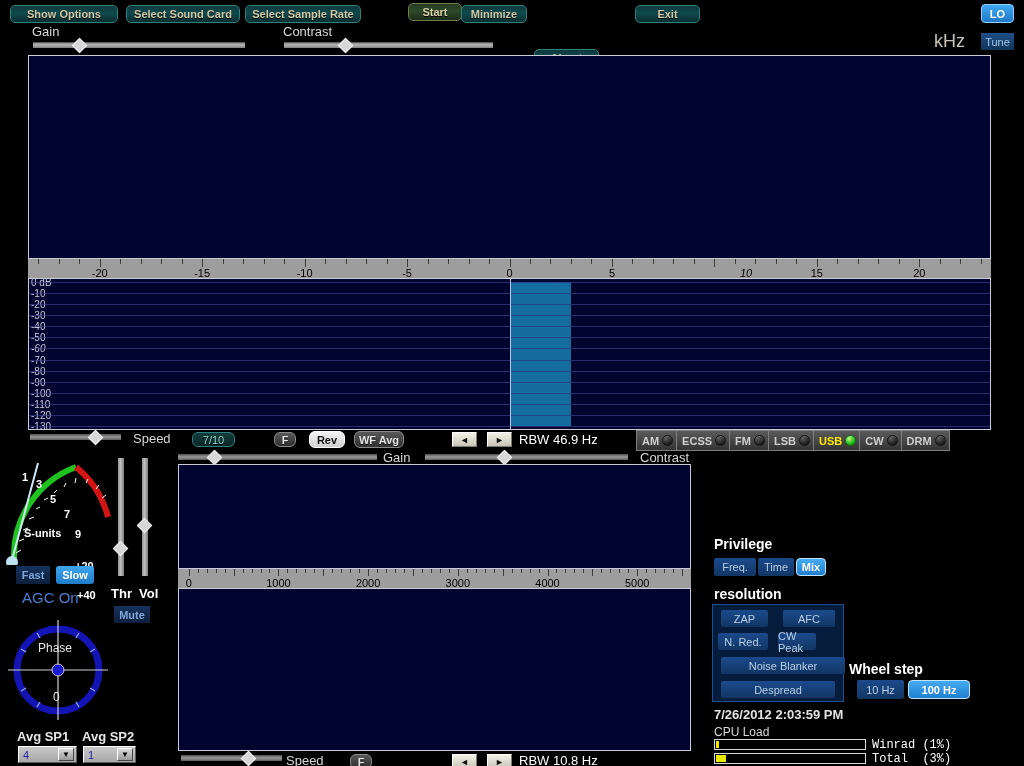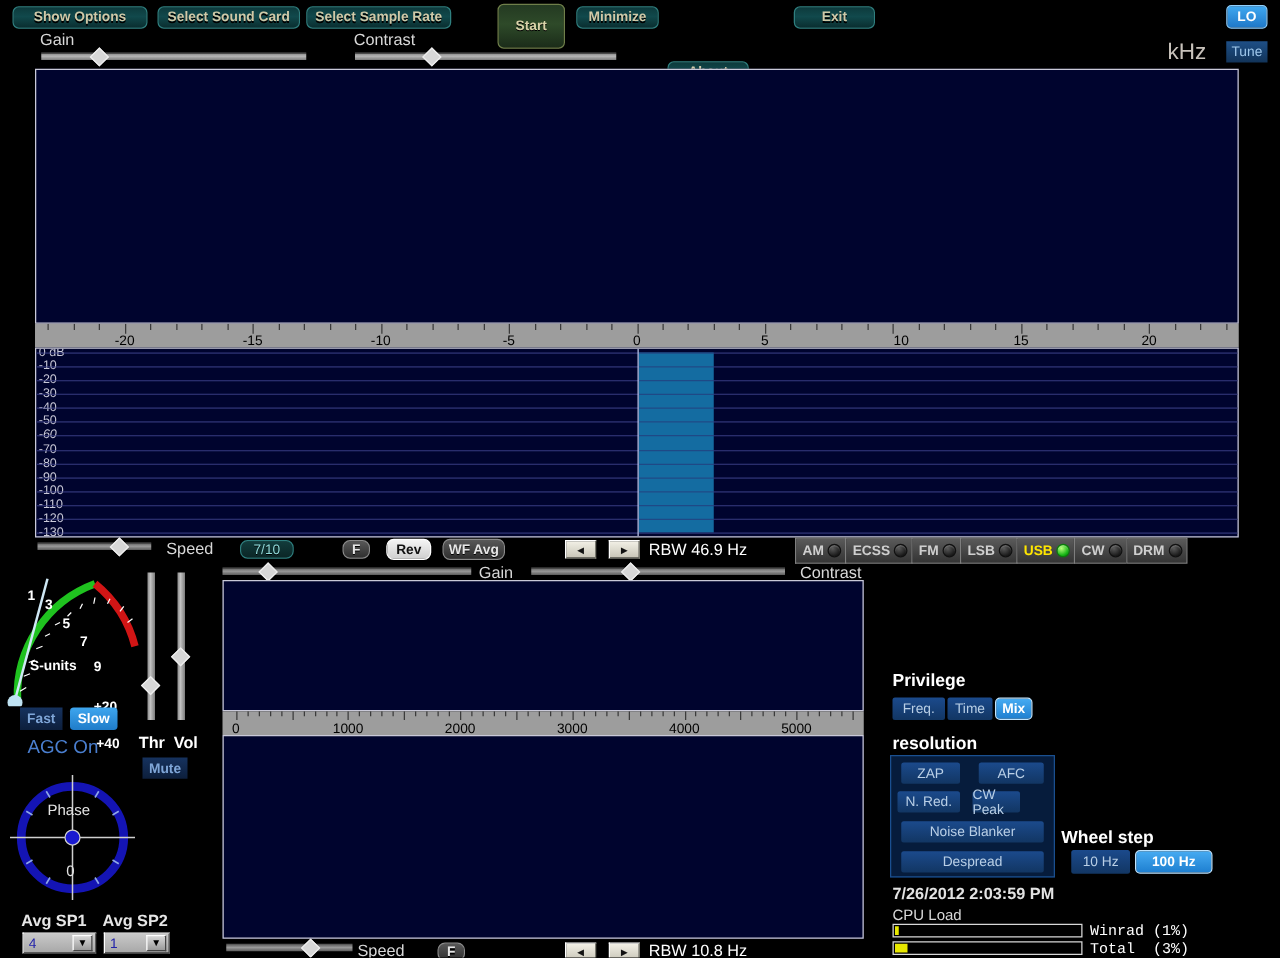--- a/index.html
+++ b/index.html
@@ -353,21 +353,21 @@
 </style>
 </head>
 <body>
 
 <div id="app">
 
   <div id="toolbar">
       <div class="tealbtn" style="left: 10px; width: 108px; top: 5px;">Show Options</div>
       <div class="tealbtn" style="left: 126px; width: 114px; top: 5px;">Select Sound Card</div>
       <div class="tealbtn" style="left: 245px; width: 116px; top: 5px;">Select Sample Rate</div>
-      <div class="tealbtn start" style="left: 398px; width: 54px; top: 3px; height: 36px;">Start</div>
+      <div class="tealbtn start" style="left: 408px; width: 54px; top: 3px; height: 18px;">Start</div>
       <div class="tealbtn" style="left: 461px; width: 66px; top: 5px;">Minimize</div>
       <div class="tealbtn" style="left: 534px; width: 65px; top: 5px; margin-top: 44px;">About</div>
       <div class="tealbtn" style="left: 607px; width: 65px; top: 5px; margin-left: 28px;">Exit</div>
     </div>
 
   <div class="lbl" style="left:32px; top:24px; font-size:13px;">Gain</div>
   <div class="strack" style="left:33px; top:42px; width:212px;">
     <div class="sknob" style="left:41px; top:-3px;"></div>
   </div>
 
@@ -429,21 +429,21 @@
       <div class="tick" style="left: 891.287px; height: 8px;"></div>
       <div class="tick" style="left: 911.777px; height: 5px;"></div>
       <div class="tick" style="left: 932.266px; height: 5px;"></div>
       <div class="tick" style="left: 952.755px; height: 5px;"></div>
       <div class="tlabel" style="left: 71.7128px;">-20</div>
       <div class="tlabel" style="left: 174.16px;">-15</div>
       <div class="tlabel" style="left: 276.606px;">-10</div>
       <div class="tlabel" style="left: 379.053px;">-5</div>
       <div class="tlabel" style="left: 481.5px;">0</div>
       <div class="tlabel" style="left: 583.947px;">5</div>
-      <div class="tlabel" style="left: 693px;">10</div>
+      <div class="tlabel" style="left: 718px; font-style: italic;">10</div>
       <div class="tlabel" style="left: 788.84px;">15</div>
       <div class="tlabel" style="left: 891.287px;">20</div>
     </div>
 
   <div class="spec" id="rfspec" style="left:28px; top:278px; width:963px; height:152px;">
       <div class="gl" style="top: 3px;"></div>
       <div class="dblabel" style="top: 3px;">0  dB</div>
       <div class="gl" style="top: 14.0769px;"></div>
       <div class="dblabel" style="top: 14.0769px;">-10</div>
       <div class="gl" style="top: 25.1538px;"></div>
@@ -698,21 +698,21 @@
       <div class="pbtn sel" style="left: 796px; top: 558px; width: 30px; height: 18px;">Mix</div>
     </div>
 
   <div class="panel-title" style="left:714px; top:586px;">resolution</div>
   <div id="resbox" style="left:712px; top:604px; width:132px; height:98px;"></div>
   <div id="dspbtns">
       <div class="pbtn" style="left: 721px; top: 610px; width: 47px; height: 17px;">ZAP</div>
       <div class="pbtn" style="left: 783px; top: 610px; width: 52px; height: 17px;">AFC</div>
       <div class="pbtn" style="left: 718px; top: 633px; width: 50px; height: 17px;">N. Red.</div>
       <div class="pbtn" style="left: 778px; top: 633px; width: 38px; height: 17px;">CW Peak</div>
-      <div class="pbtn" style="left: 721px; top: 657px; width: 114px; height: 17px;">Noise Blanker</div>
+      <div class="pbtn" style="left: 721px; top: 657px; width: 124px; height: 17px;">Noise Blanker</div>
       <div class="pbtn" style="left: 721px; top: 681px; width: 114px; height: 17px;">Despread</div>
     </div>
 
   <div class="panel-title" style="left:849px; top:661px;">Wheel step</div>
   <div id="wheelstep">
       <div class="pbtn" style="left: 857px; top: 680px; width: 47px; height: 19px;">10 Hz</div>
       <div class="pbtn sel" style="left: 908px; top: 680px; width: 62px; height: 19px;">100 Hz</div>
     </div>
 
   <div id="datetime" style="left:714px; top:707px;">7/26/2012 2:03:59 PM</div>

